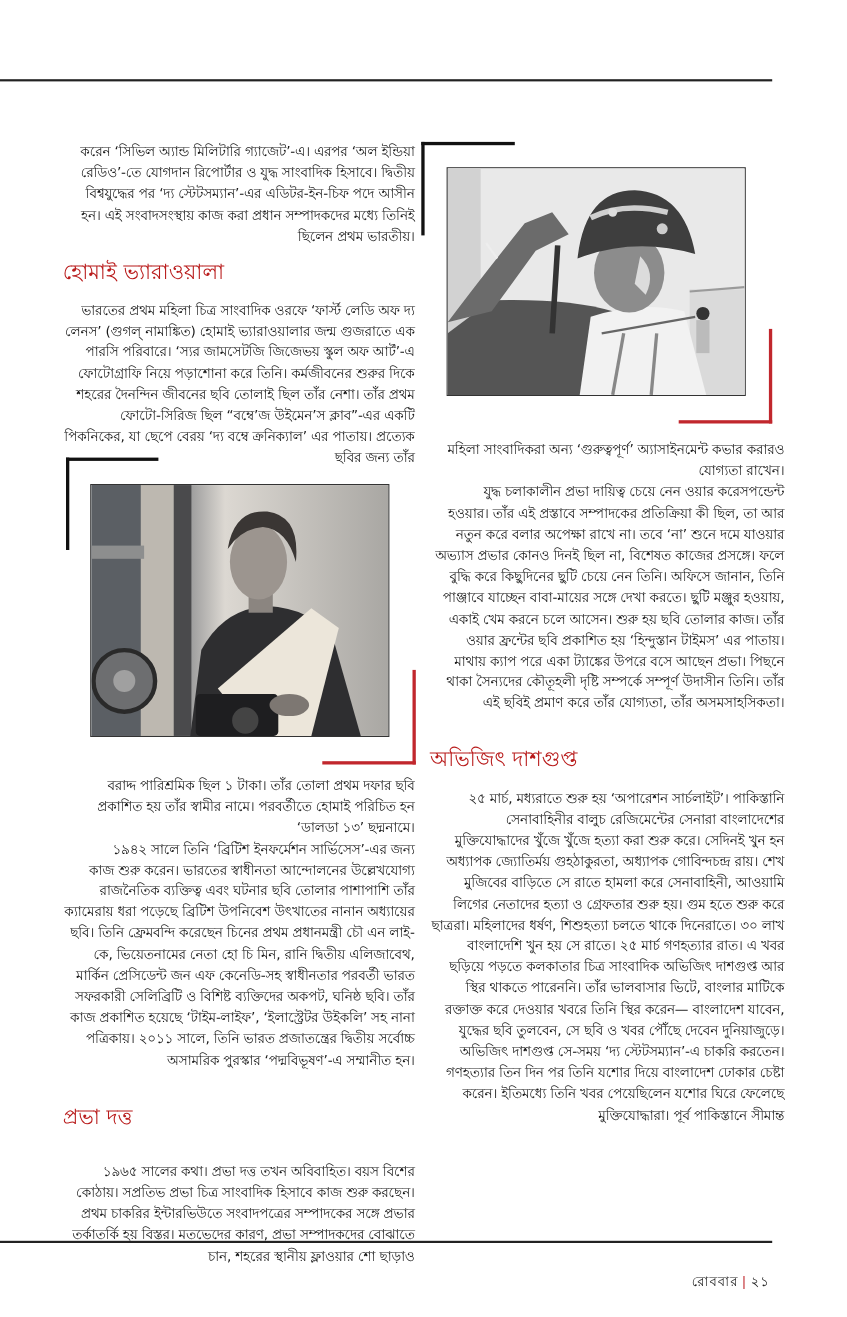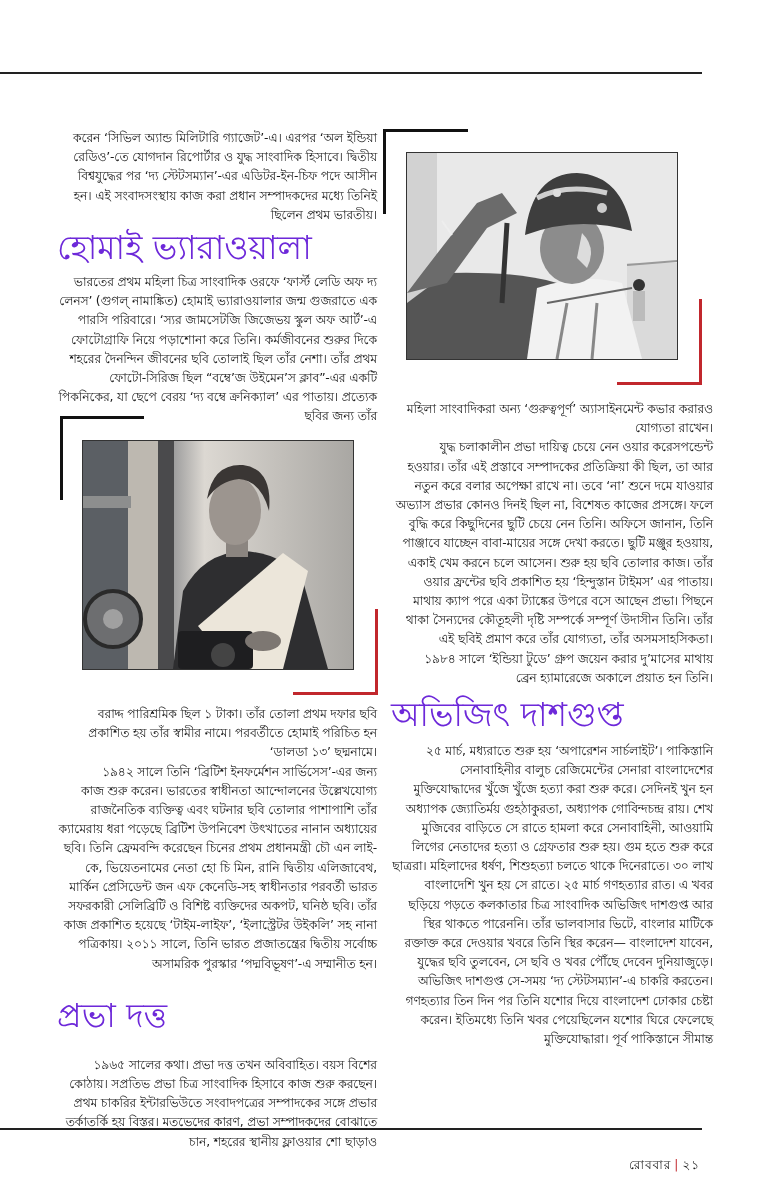--- a/index.html
+++ b/index.html
@@ -2,21 +2,21 @@
 <html><head>
 <meta charset="utf-8">
 <style>
   html, body { margin: 0; padding: 0; background: #ffffff; }
   body { width: 770px; height: 1197px; position: relative; overflow: hidden;
          font-family: "DejaVu Sans", sans-serif; color: #1a1a1a; }
   .rule { position: absolute; height: 2px; background: #222; }
   .col { position: absolute; font-size: 12.4px; line-height: 19.2px; letter-spacing: -0.2px; }
   .col p { margin: 0; text-align: right; }
   .col p.indent { text-indent: 20px; }
-  .heading { font-size: 33px; line-height: 32px; margin: 8px 0 8px 0; font-weight: normal; color: #6d28d9; letter-spacing: 0; }
+  .heading { font-size: 19px; line-height: 32px; margin: 8px 0 8px 0; font-weight: normal; color: #b91c1c; letter-spacing: 0; }
   .photo { position: absolute; border: 1px solid #333; overflow: hidden; }
   .corner-black-h, .corner-black-v, .corner-red-h, .corner-red-v { position: absolute; }
   .corner-black-h { height: 3px; background: #111; }
   .corner-black-v { width: 3px; background: #111; }
   .corner-red-h { height: 3px; background: #c1272d; }
   .corner-red-v { width: 3px; background: #c1272d; }
   .footer { position: absolute; right: 70px; top: 1156px; font-size: 12px; color: #222; letter-spacing: 1px; }
   .footer .sep { color: #c1272d; margin: 0 3px; }
 </style>
 </head>
@@ -108,22 +108,21 @@
     <rect x="226" y="138" width="12" height="30" fill="#bbb"></rect>
   </svg>
 </div>
 <div class="corner-red-v" style="left:699px; top:299px; height:86px;"></div>
 <div class="corner-red-h" style="left:617px; top:382px; width:85px;"></div>
 
 <div class="col" style="left:391px; top:399px; width:322px;">
   <p>মহিলা সাংবাদিকরা অন্য ‘গুরুত্বপূর্ণ’ অ্যাসাইনমেন্ট কভার করারও যোগ্যতা রাখেন।</p>
   <p class="indent">যুদ্ধ চলাকালীন প্রভা দায়িত্ব চেয়ে নেন ওয়ার করেসপন্ডেন্ট হওয়ার। তাঁর এই প্রস্তাবে সম্পাদকের প্রতিক্রিয়া কী ছিল, তা আর নতুন করে বলার অপেক্ষা রাখে না। তবে ‘না’ শুনে দমে যাওয়ার অভ্যাস প্রভার কোনও দিনই ছিল না, বিশেষত কাজের প্রসঙ্গে। ফলে বুদ্ধি করে কিছুদিনের ছুটি চেয়ে নেন তিনি। অফিসে জানান, তিনি পাঞ্জাবে যাচ্ছেন বাবা-মায়ের সঙ্গে দেখা করতে। ছুটি মঞ্জুর হওয়ায়, একাই খেম করনে চলে আসেন। শুরু হয় ছবি তোলার কাজ। তাঁর ওয়ার ফ্রন্টের ছবি প্রকাশিত হয় ‘হিন্দুস্তান টাইমস’ এর পাতায়।</p>
   <p class="indent">মাথায় ক্যাপ পরে একা ট্যাঙ্কের উপরে বসে আছেন প্রভা। পিছনে থাকা সৈন্যদের কৌতূহলী দৃষ্টি সম্পর্কে সম্পূর্ণ উদাসীন তিনি। তাঁর এই ছবিই প্রমাণ করে তাঁর যোগ্যতা, তাঁর অসমসাহসিকতা।</p>
-  <p class="indent">১৯৮৪ সালে ‘ইন্ডিয়া টুডে’ গ্রুপ জয়েন করার দু’মাসের মাথায় ব্রেন হ্যামারেজে অকালে প্রয়াত হন তিনি।</p>
-  <h2 class="heading" style="margin-top:12px;">অভিজিৎ দাশগুপ্ত</h2>
+  <h2 class="heading" style="margin-top:25px;">অভিজিৎ দাশগুপ্ত</h2>
   <p style="margin-top:10px;">২৫ মার্চ, মধ্যরাতে শুরু হয় ‘অপারেশন সার্চলাইট’। পাকিস্তানি সেনাবাহিনীর বালুচ রেজিমেন্টের সেনারা বাংলাদেশের মুক্তিযোদ্ধাদের খুঁজে খুঁজে হত্যা করা শুরু করে। সেদিনই খুন হন অধ্যাপক জ্যোতির্ময় গুহঠাকুরতা, অধ্যাপক গোবিন্দচন্দ্র রায়। শেখ মুজিবের বাড়িতে সে রাতে হামলা করে সেনাবাহিনী, আওয়ামি লিগের নেতাদের হত্যা ও গ্রেফতার শুরু হয়। গুম হতে শুরু করে ছাত্ররা। মহিলাদের ধর্ষণ, শিশুহত্যা চলতে থাকে দিনেরাতে। ৩০ লাখ বাংলাদেশি খুন হয় সে রাতে। ২৫ মার্চ গণহত্যার রাত। এ খবর ছড়িয়ে পড়তে কলকাতার চিত্র সাংবাদিক অভিজিৎ দাশগুপ্ত আর স্থির থাকতে পারেননি। তাঁর ভালবাসার ভিটে, বাংলার মাটিকে রক্তাক্ত করে দেওয়ার খবরে তিনি স্থির করেন— বাংলাদেশ যাবেন, যুদ্ধের ছবি তুলবেন, সে ছবি ও খবর পৌঁছে দেবেন দুনিয়াজুড়ে। অভিজিৎ দাশগুপ্ত সে-সময় ‘দ্য স্টেটসম্যান’-এ চাকরি করতেন। গণহত্যার তিন দিন পর তিনি যশোর দিয়ে বাংলাদেশ ঢোকার চেষ্টা করেন। ইতিমধ্যে তিনি খবর পেয়েছিলেন যশোর ঘিরে ফেলেছে মুক্তিযোদ্ধারা। পূর্ব পাকিস্তানে সীমান্ত</p>
 </div>
 
 <div class="rule" style="left:0; top:1128px; width:702px;"></div>
 
 <div class="footer">
   <span>রোববার</span><span class="sep">|</span><span>২১</span>
 </div>
 
 </body></html>

